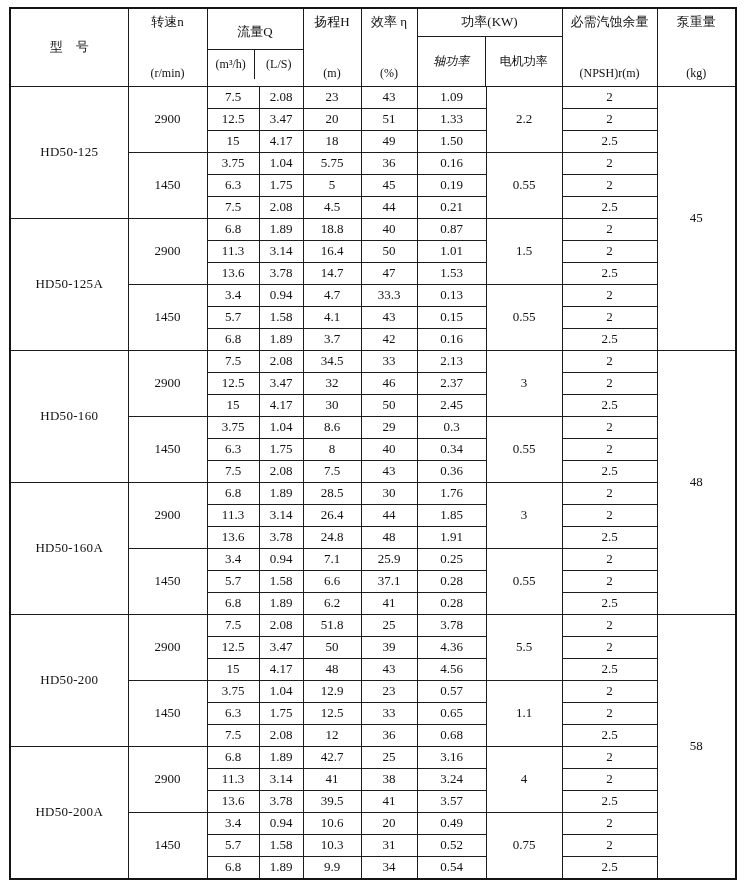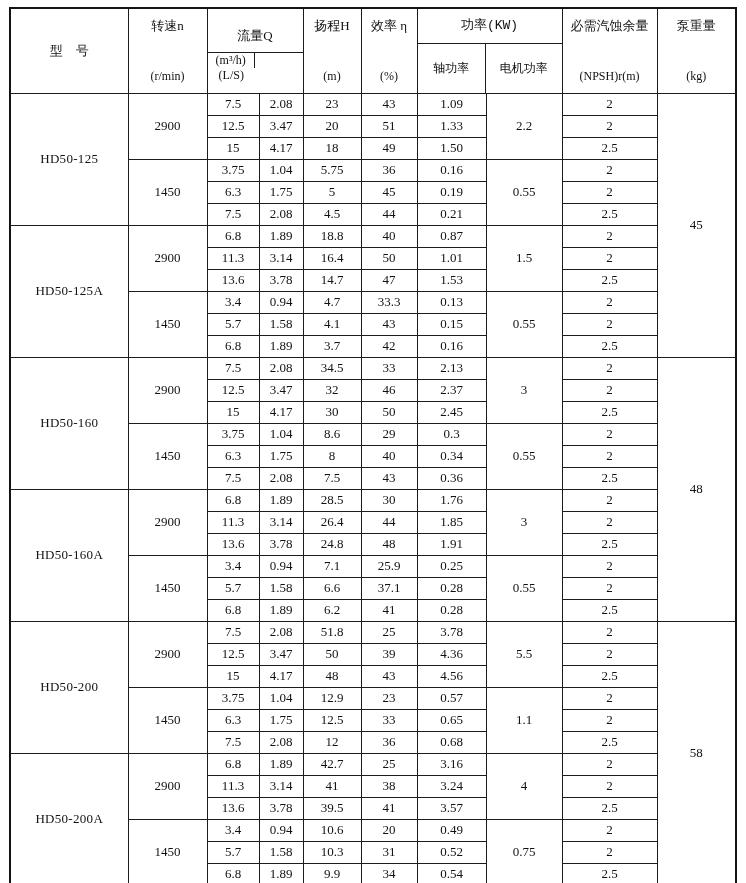--- a/index.html
+++ b/index.html
@@ -35,31 +35,31 @@
   tbody tr { height: 22px; }
   .hdr-line2 { font-size: 12px; margin-top: 35px; }
   
   th.group-cell { padding: 0; vertical-align: top; }
   .group-top {
     display: flex; align-items: center; justify-content: center;
     border-bottom: 1px solid #1c1c1c;
     box-sizing: border-box;
   }
   .flow-top { height: 33px; }
-  .power-top { height: 35px; font-family: Liberation Mono, monospace; }
+  .power-top { height: 28px; }
   .group-bottom { display: flex; box-sizing: border-box; }
-  .flow-bottom { height: 29px; flex-direction: column; }
+  .flow-bottom { height: 29px; }
   .power-bottom { height: 49px; }
   .group-bottom .sub {
     display: flex; align-items: center; justify-content: center;
     box-sizing: border-box; font-size: 12px;
   }
   .group-bottom .sub.first { border-right: 1px solid #1c1c1c; }
   .flow-bottom .sub { width: 50%; }
-  .power-bottom .sub.first { width: 47.5%; }
+  .power-bottom .sub.first { width: 47.5%; font-style: italic; }
   .power-bottom .sub.last { width: 52.5%; }
   td.model-cell { font-size: 13px; letter-spacing: 0.3px; }
   td.rpm-cell, td.motor-cell, td.weight-cell { font-size: 13px; }
 </style>
 </head>
 <body>
 
 <div class="page">
   <table class="spec">
     <colgroup>

